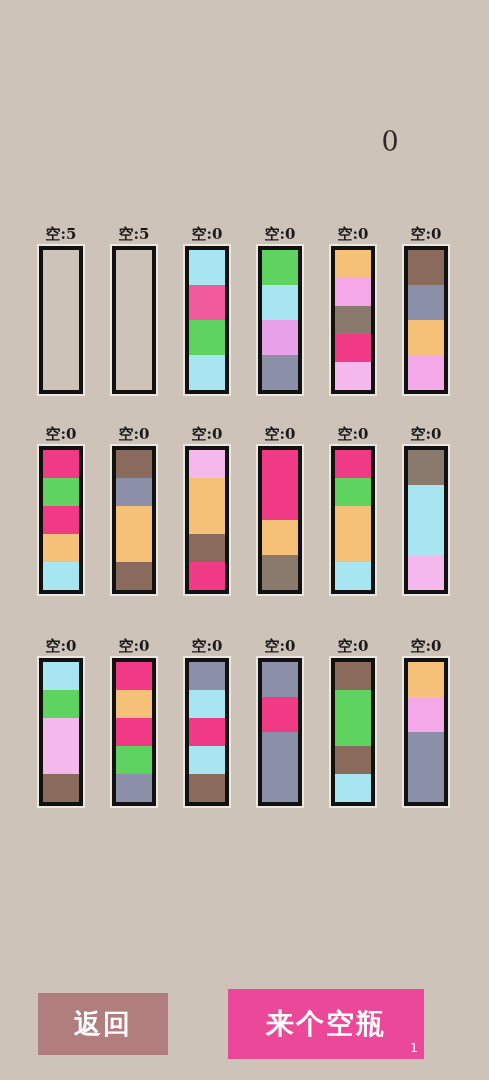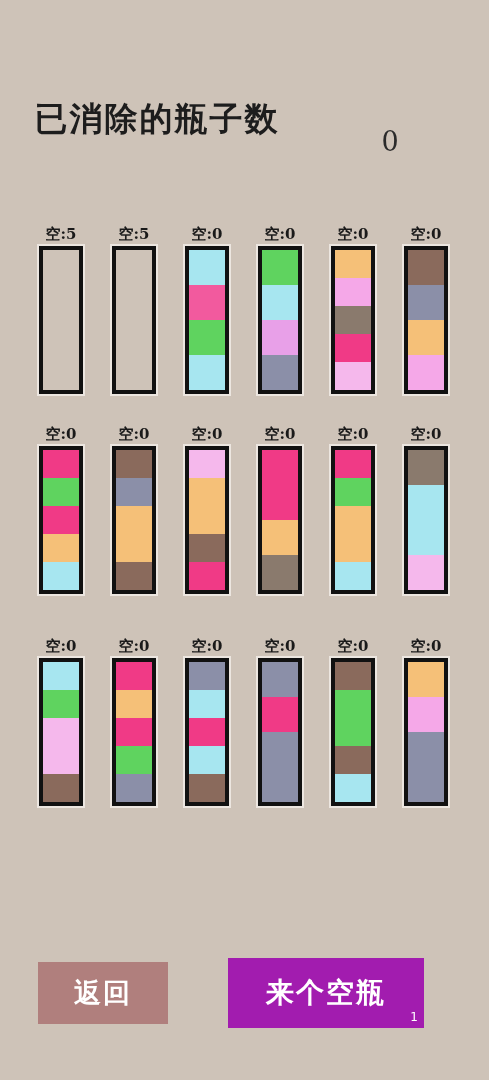--- a/index.html
+++ b/index.html
@@ -94,54 +94,54 @@
   .btn {
     position: absolute;
     font-family: "DejaVu Serif", serif;
     font-weight: bold;
     color: #ffffff;
     display: flex;
     align-items: center;
     justify-content: center;
     letter-spacing: 2px;
     box-sizing: border-box;
+    margin-top: 31px;
   }
   .btn-back {
     left: 38px;
     top: 962px;
     width: 130px;
     height: 62px;
     background: #b07f7d;
     font-size: 27px;
   }
   .btn-newbottle {
     left: 228px;
     top: 958px;
     width: 196px;
     height: 70px;
-    background: #a21caf;
+    background: #ec4899;
     font-size: 28px;
   }
   .btn-badge {
     position: absolute;
     right: 6px;
     bottom: 4px;
     font-family: "DejaVu Sans", sans-serif;
     font-weight: normal;
     font-size: 12px;
     color: #ffffff;
     letter-spacing: 0;
   }
 </style>
 </head>
 <body>
 
 <div id="stage">
 
-  <div class="title">已消除的瓶子数</div>
   <div class="score">0</div>
 
   <div class="row row-0">
       <div class="bottle-cell" style="left: 26px;">
         <div class="bottle-label">空:5</div>
         <div class="bottle"></div>
       </div>
       <div class="bottle-cell" style="left: 99px;">
         <div class="bottle-label">空:5</div>
         <div class="bottle"></div>

